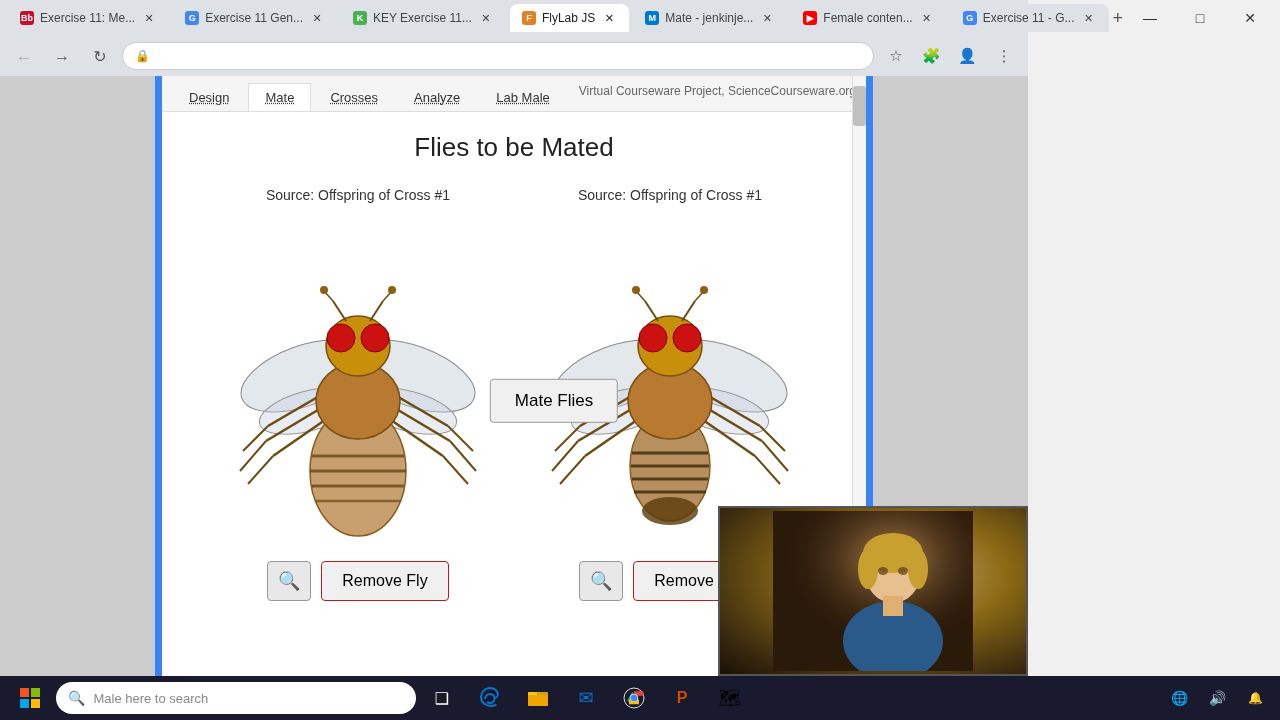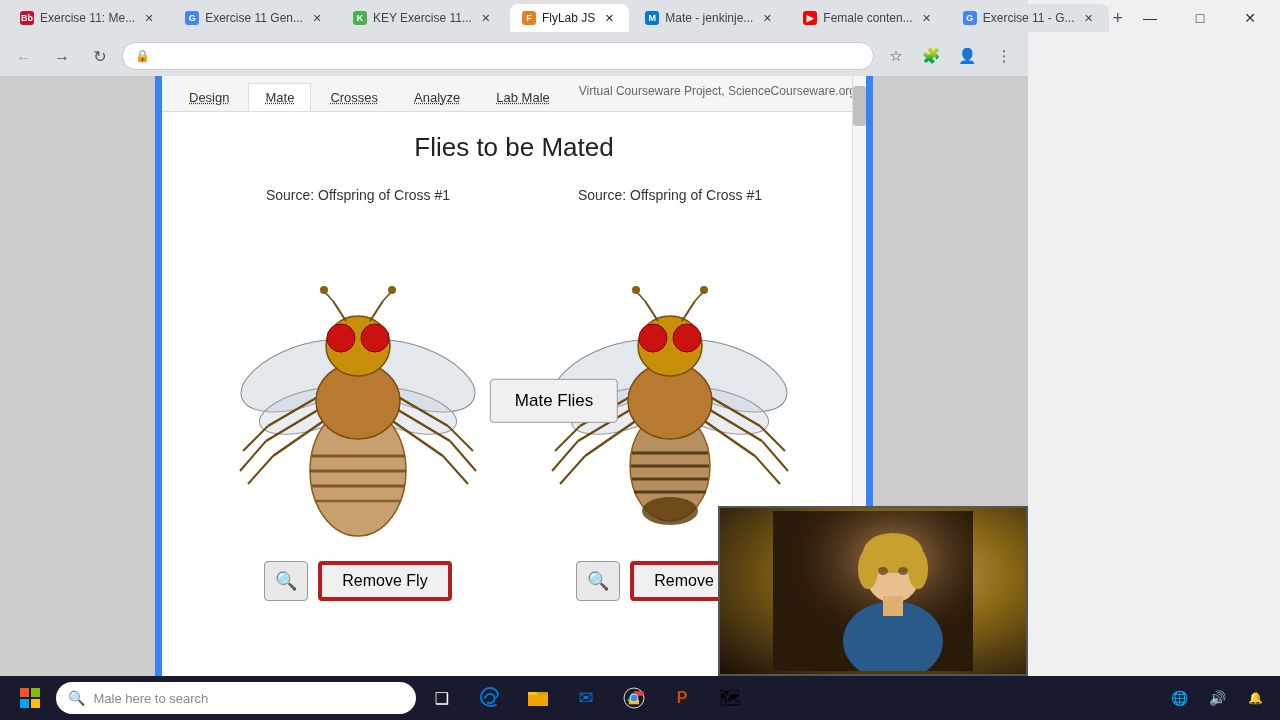--- a/index.html
+++ b/index.html
@@ -266,21 +266,21 @@
       align-items: center;
       justify-content: center;
       cursor: pointer;
       font-size: 18px;
     }
 
     .remove-fly-btn {
       height: 40px;
       padding: 0 20px;
       background: #f0f0f0;
-      border: 4px solid #b91c1c;
+      border: 1px solid #b91c1c;
       border-radius: 4px;
       font-size: 16px;
       cursor: pointer;
       font-family: Arial, sans-serif;
     }
 
     .mate-flies-btn {
       position: absolute;
       left: 50%;
       top: 50%;

